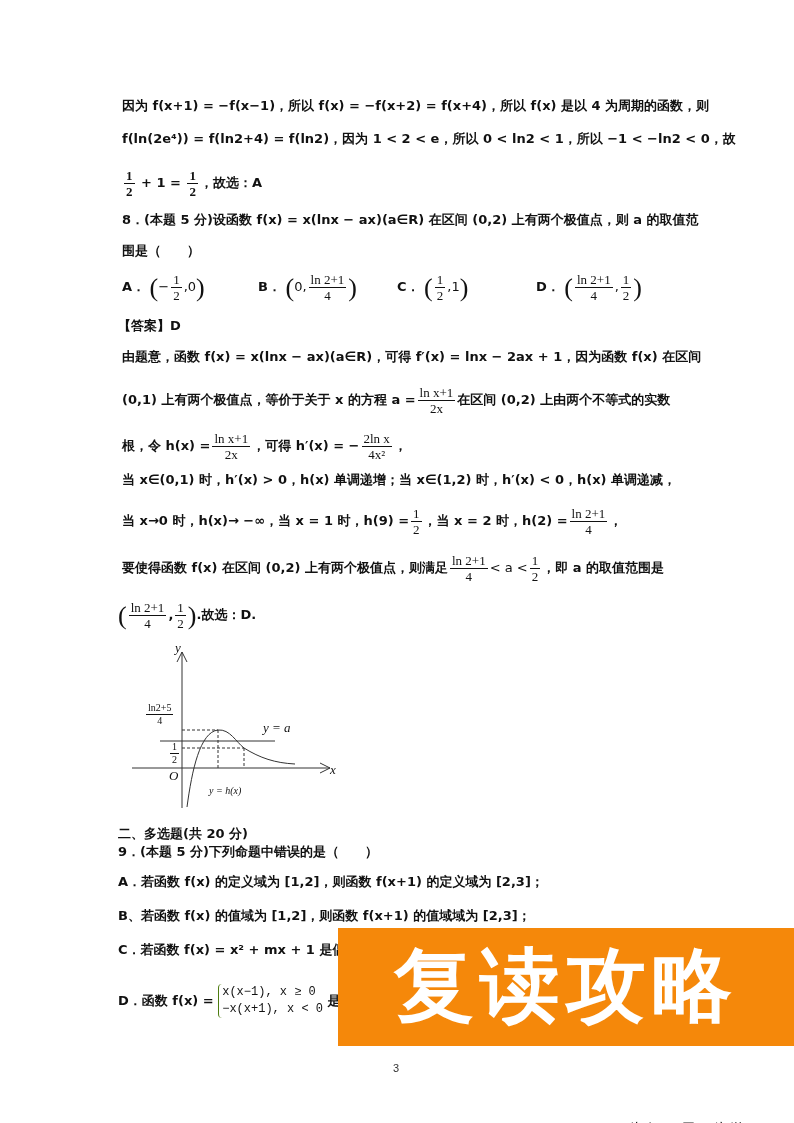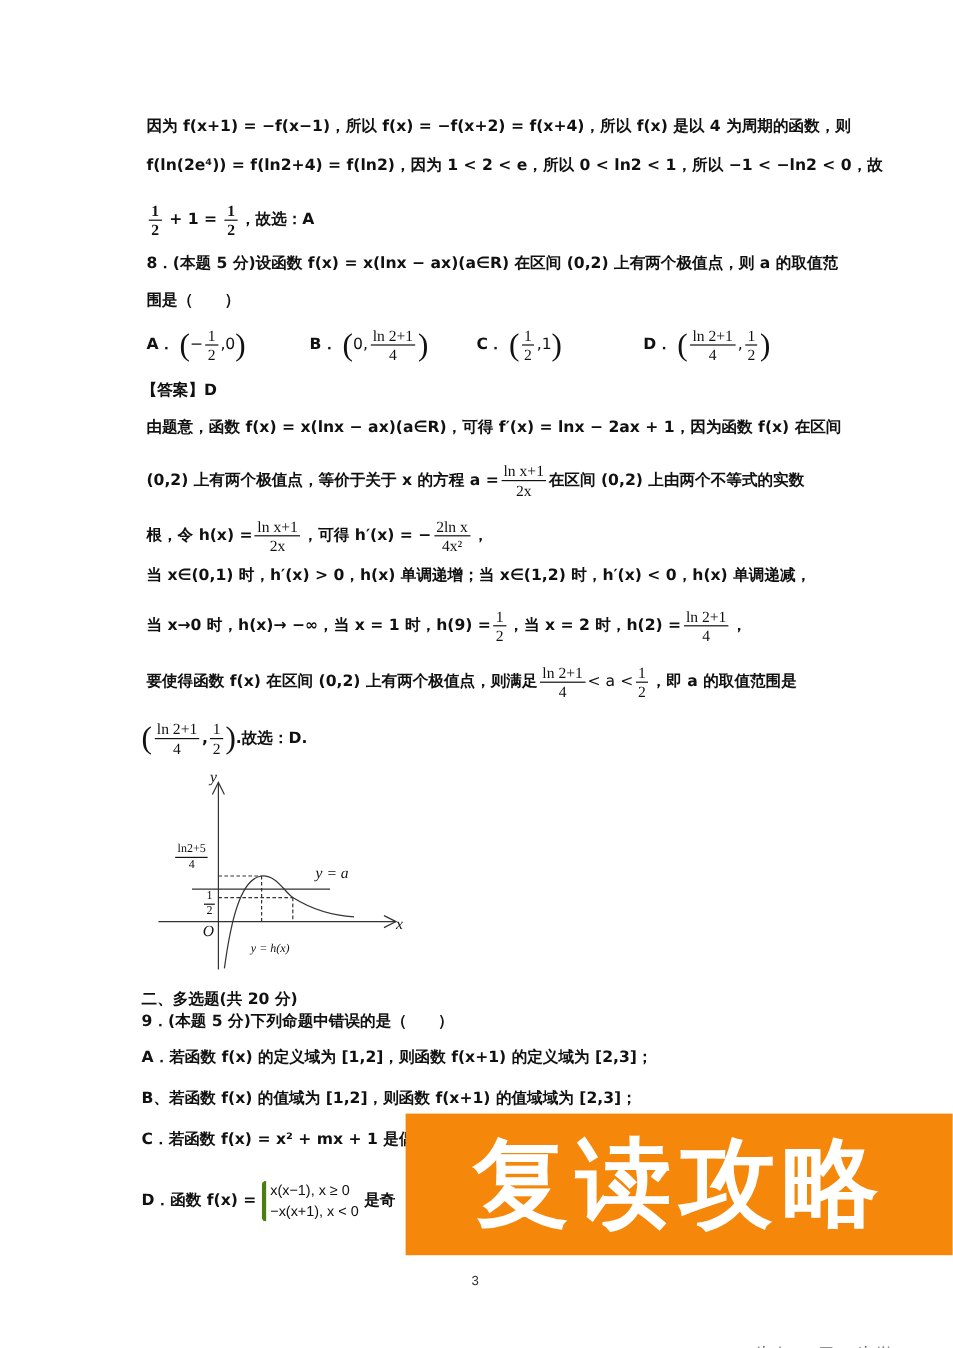--- a/index.html
+++ b/index.html
@@ -46,21 +46,21 @@
 </div>
 <div class="opt b" style="left:536px">
   <span>D．</span>
   <span class="paren">(</span><span class="frac" style="font-weight:normal"><span class="n">ln 2+1</span><span class="d">4</span></span><span style="font-weight:normal">,</span><span class="frac" style="font-weight:normal"><span class="n">1</span><span class="d">2</span></span><span class="paren">)</span>
 </div>
 
 <div class="line b" style="top:316px;left:118px">【答案】D</div>
 
 <div class="line b" style="top:347px">由题意，函数 f(x) = x(lnx − ax)(a∈R)，可得 f′(x) = lnx − 2ax + 1，因为函数 f(x) 在区间</div>
 <div class="line b" style="top:385px">
-  <span>(0,2) 上有两个极值点，等价于关于 x 的方程 a =</span><span class="frac" style="font-weight:normal"><span class="n">ln x+1</span><span class="d">2x</span></span><span>在区间 (0,2) 上由两个不等式的实数</span>
+  <span>(0,1) 上有两个极值点，等价于关于 x 的方程 a =</span><span class="frac" style="font-weight:normal"><span class="n">ln x+1</span><span class="d">2x</span></span><span>在区间 (0,2) 上由两个不等式的实数</span>
 </div>
 <div class="line b" style="top:431px">
   <span>根，令 h(x) =</span><span class="frac" style="font-weight:normal"><span class="n">ln x+1</span><span class="d">2x</span></span><span>，可得 h′(x) = −</span><span class="frac" style="font-weight:normal"><span class="n">2ln x</span><span class="d">4x²</span></span><span>，</span>
 </div>
 <div class="line b" style="top:470px">当 x∈(0,1) 时，h′(x) &gt; 0，h(x) 单调递增；当 x∈(1,2) 时，h′(x) &lt; 0，h(x) 单调递减，</div>
 <div class="line b" style="top:506px">
   <span>当 x→0 时，h(x)→ −∞，当 x = 1 时，h(9) =</span><span class="frac" style="font-weight:normal"><span class="n">1</span><span class="d">2</span></span><span>，当 x = 2 时，h(2) =</span><span class="frac" style="font-weight:normal"><span class="n">ln 2+1</span><span class="d">4</span></span><span>，</span>
 </div>
 <div class="line b" style="top:553px">
   <span>要使得函数 f(x) 在区间 (0,2) 上有两个极值点，则满足</span><span class="frac" style="font-weight:normal"><span class="n">ln 2+1</span><span class="d">4</span></span><span style="font-weight:normal">&lt; a &lt;</span><span class="frac" style="font-weight:normal"><span class="n">1</span><span class="d">2</span></span><span>，即 a 的取值范围是</span>
@@ -104,21 +104,21 @@
   <span class="m" style="position:absolute;left:89px;top:145px;font-size:10px">y = h(x)</span>
 </div>
 
 <div class="line b" style="top:824px;left:118px">二、多选题(共 20 分)</div>
 <div class="line b" style="top:842px;left:118px">9．(本题 5 分)下列命题中错误的是（　　）</div>
 <div class="line b" style="top:872px;left:118px">A．若函数 f(x) 的定义域为 [1,2]，则函数 f(x+1) 的定义域为 [2,3]；</div>
 <div class="line b" style="top:906px;left:118px">B、若函数 f(x) 的值域为 [1,2]，则函数 f(x+1) 的值域域为 [2,3]；</div>
 <div class="line b" style="top:940px;left:118px">C．若函数 f(x) = x² + mx + 1 是偶函数</div>
 <div class="line b" style="top:984px;left:118px">
   <span>D．函数 f(x) =</span>
-  <span style="display:inline-block;vertical-align:middle;font-weight:normal;font-family:Liberation Sans, sans-serif;font-size:12px;line-height:17px;border-left:4px solid #4d7c0f;padding-left:3px;border-radius:4px 0 0 4px">
+  <span style="display:inline-block;vertical-align:middle;font-weight:normal;font-family:Liberation Mono, monospace;font-size:12px;line-height:17px;border-left:1px solid #4d7c0f;padding-left:3px;border-radius:4px 0 0 4px">
     <span style="display:block">x(x−1), x ≥ 0</span>
     <span style="display:block">−x(x+1), x &lt; 0</span>
   </span>
   <span>是奇</span>
 </div>
 
 <div class="banner">
   <span>复读攻略</span>
 </div>
 

